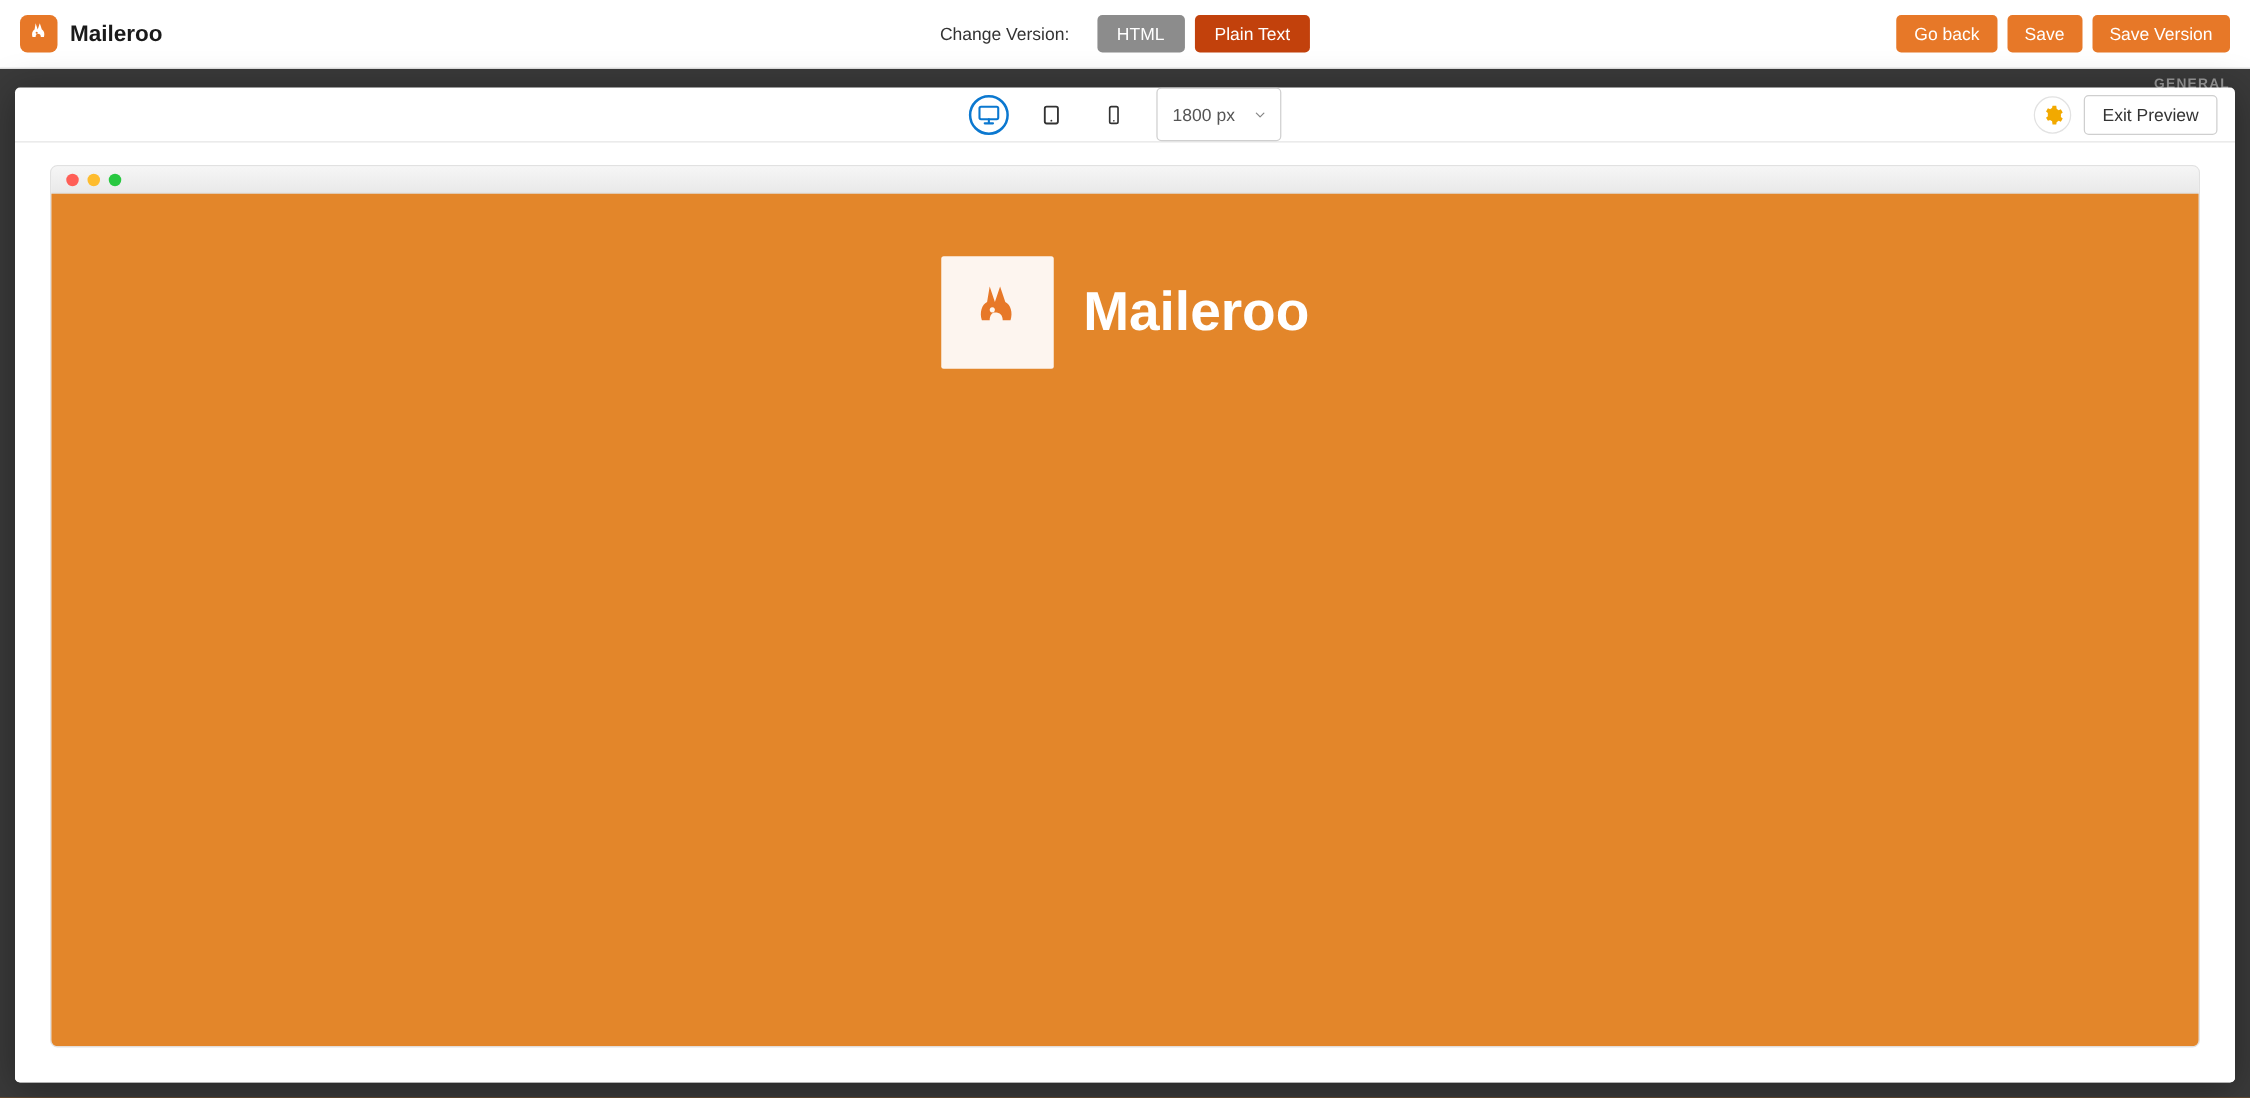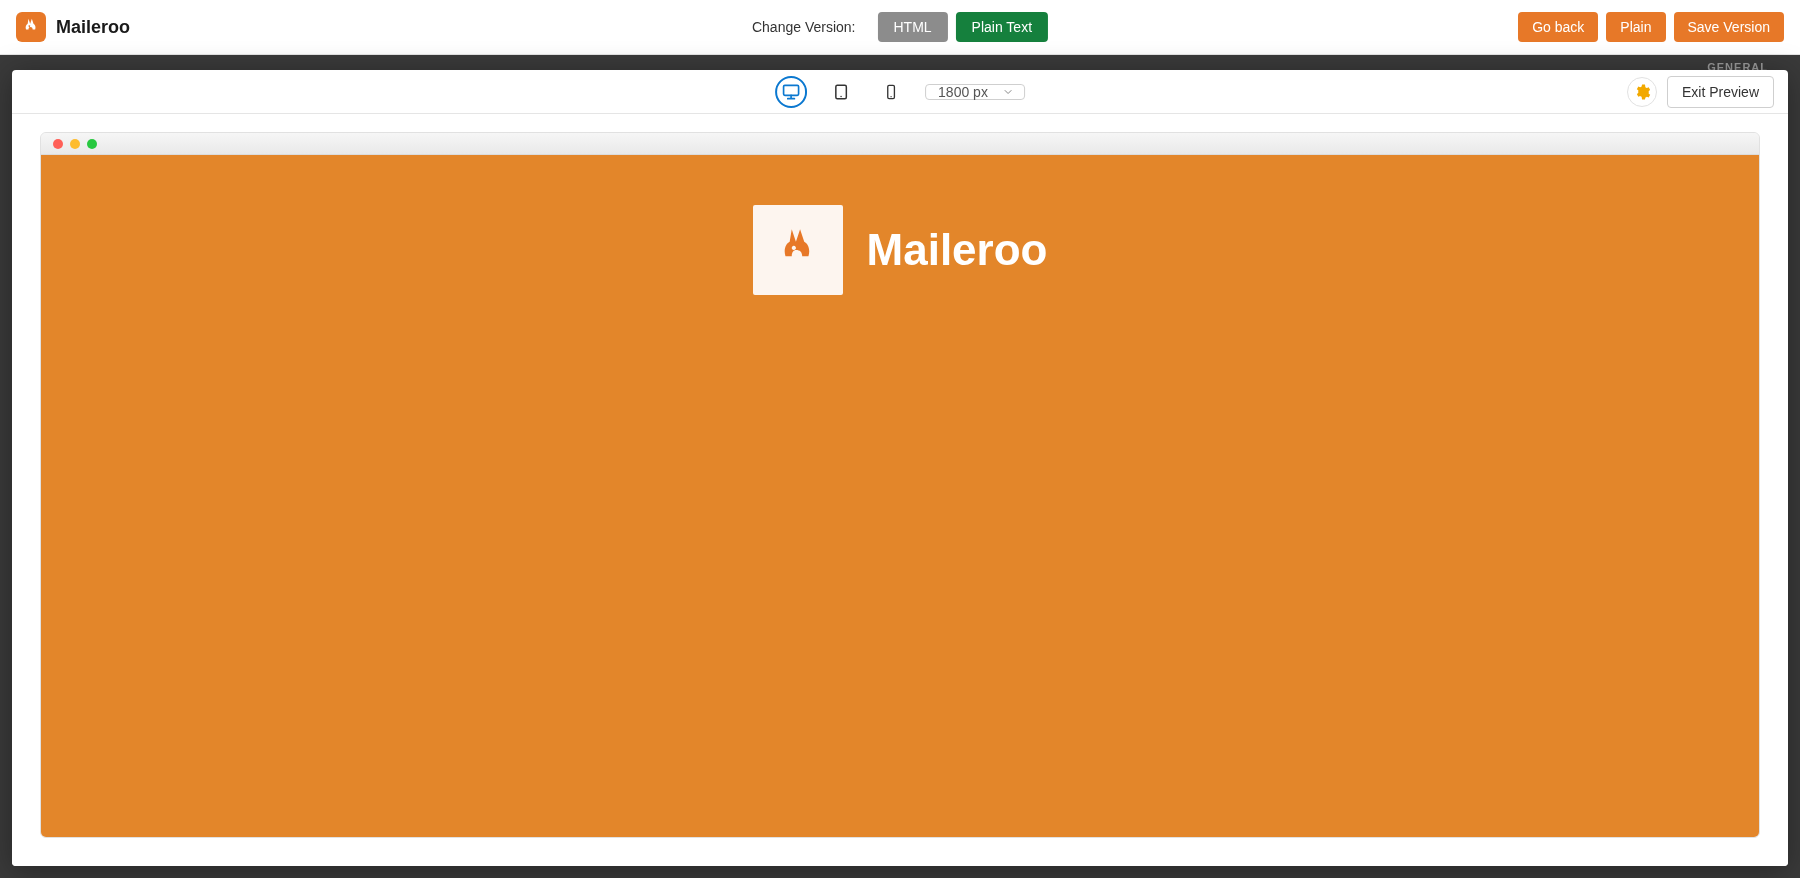--- a/index.html
+++ b/index.html
@@ -29,36 +29,36 @@
     position: absolute; left: 50%; transform: translateX(-50%);
     display: flex; align-items: center; gap: 22px;
   }
   .version-label { font-size: 14px; color: #333; }
   .pill-group { display: flex; gap: 8px; }
   .pill {
     height: 30px; padding: 1px 16px; border-radius: 4px; border: none;
     font-size: 14px; color: #fff; cursor: pointer; display: flex; align-items: center;
   }
   .pill-html { background: #8c8c8c; }
-  .pill-plaintext { background: #15803d; }
+  .pill-plaintext { background: #c2410c; }
 
   .header-actions { margin-left: auto; display: flex; gap: 8px; }
   .btn-orange {
     height: 30px; padding: 0 14px; border-radius: 4px; border: none;
     background: #e77828; color: #fff; font-size: 14px; cursor: pointer;
     display: flex; align-items: center;
   }
 
   
   .editor-backdrop {
     position: absolute; top: 55px; left: 0; right: 0; bottom: 0;
     background: #3a3a3a;
   }
   .side-panel-hint {
-    position: absolute; top: 6px; right: 32px;
+    position: absolute; top: 6px; right: 16px;
     font-size: 11px; font-weight: 700; letter-spacing: 1px; color: #9a9a9a;
   }
 
   
   .preview-overlay {
     position: absolute; top: 70px; left: 12px; right: 12px; bottom: 12px;
     background: #ffffff; border-radius: 4px; box-shadow: 0 4px 30px rgba(0,0,0,.35);
     display: flex; flex-direction: column; overflow: hidden; z-index: 300;
   }
   .preview-toolbar {
@@ -71,21 +71,21 @@
     display: flex; align-items: center; gap: 18px;
   }
   .vp-btn {
     width: 32px; height: 32px; border-radius: 50%; border: 2px solid transparent;
     display: flex; align-items: center; justify-content: center; cursor: pointer;
     background: transparent; color: #333;
   }
   .vp-btn svg { display: block; }
   .vp-btn.active { border-color: #0b78d0; color: #0b78d0; }
   .vp-select {
-    height: 16px; border: 1px solid #cfcfcf; border-radius: 4px;
+    height: 43px; border: 1px solid #cfcfcf; border-radius: 4px;
     display: flex; align-items: center; gap: 14px; padding: 0 10px 0 12px;
     font-size: 14px; color: #555; cursor: pointer; background: #fff;
   }
   .vp-select .chev { color: #888; }
 
   .preview-toolbar-right { margin-left: auto; display: flex; align-items: center; gap: 10px; }
   .gear-circle {
     width: 30px; height: 30px; border-radius: 50%; border: 1px solid #e2e2e2;
     display: flex; align-items: center; justify-content: center; cursor: pointer;
     background: #fff; color: #f2a900;
@@ -146,21 +146,21 @@
   <div class="version-switch">
     <span class="version-label">Change Version:</span>
     <div class="pill-group">
       <button class="pill pill-html">HTML</button>
       <button class="pill pill-plaintext">Plain Text</button>
     </div>
   </div>
 
   <div class="header-actions">
     <button class="btn-orange">Go back</button>
-    <button class="btn-orange">Plain</button>
+    <button class="btn-orange">Save</button>
     <button class="btn-orange">Save Version</button>
   </div>
 </div>
 
 <div class="editor-backdrop">
   <span class="side-panel-hint">GENERAL</span>
 </div>
 
 <div class="preview-overlay">
 

